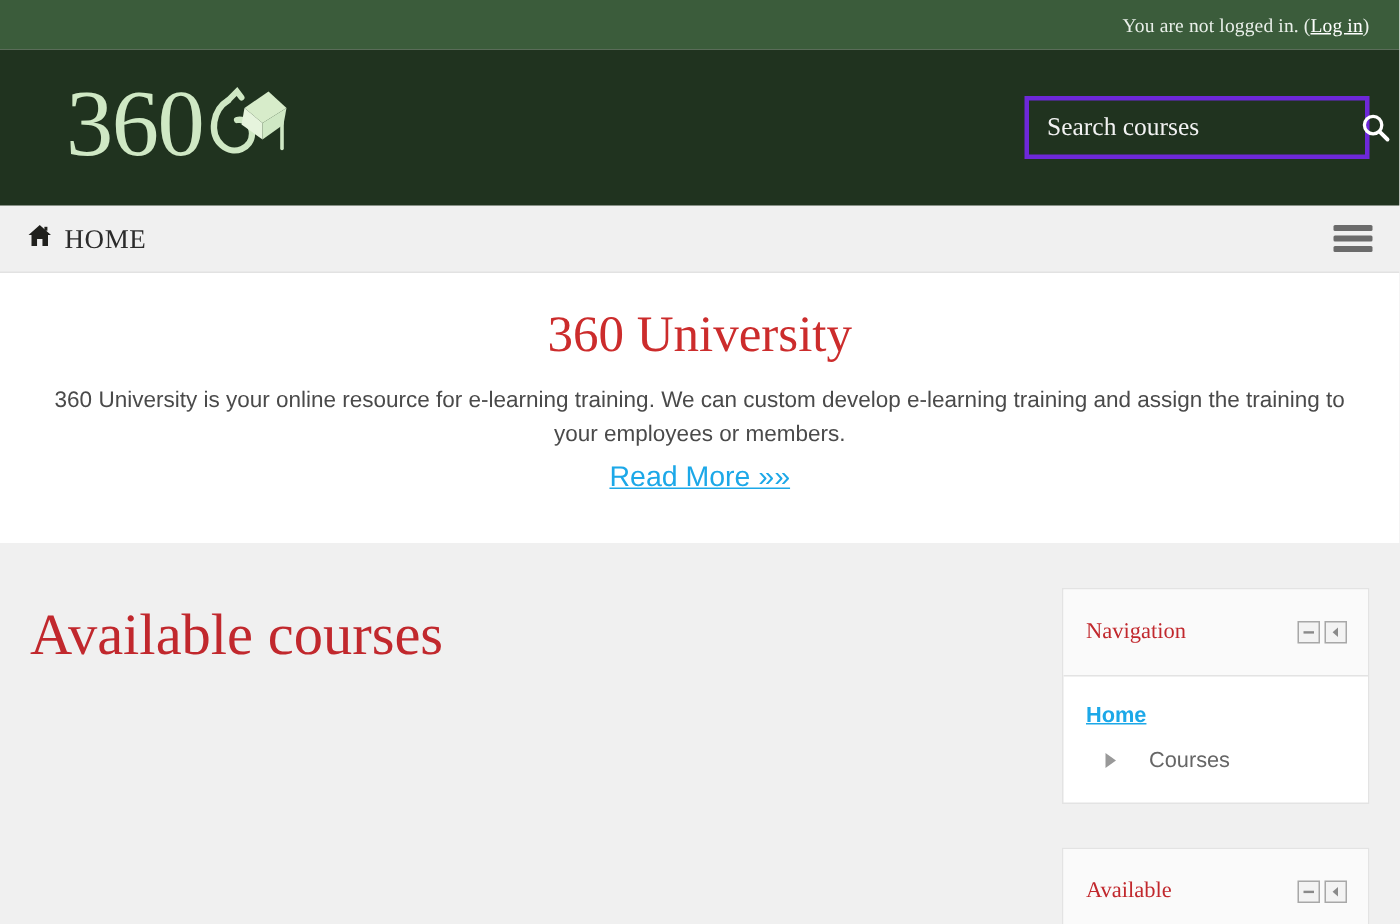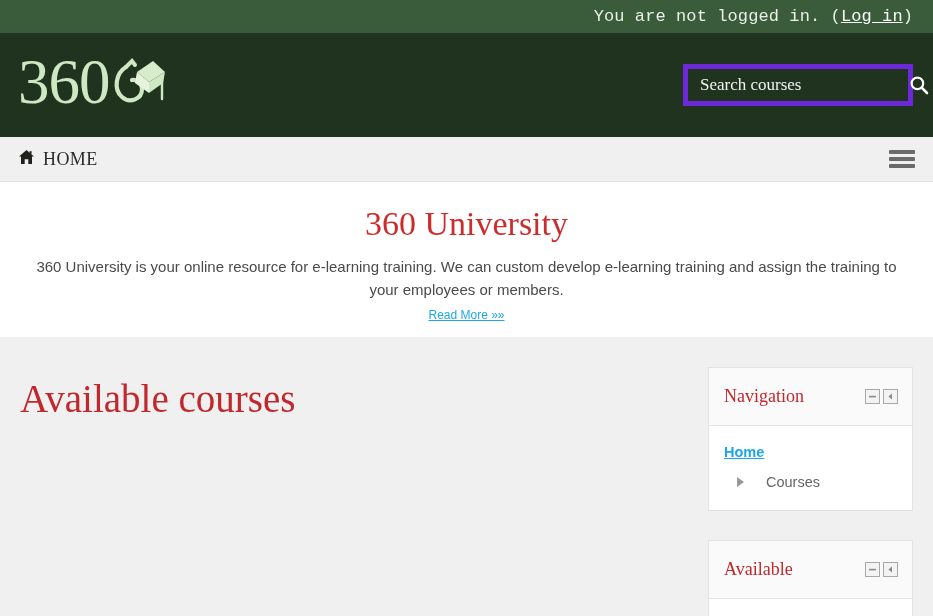--- a/index.html
+++ b/index.html
@@ -22,22 +22,22 @@
   .topbar {
     height: 33px;
     background: #3b5c3b;
     display: flex;
     align-items: center;
     justify-content: flex-end;
     padding: 0 20px;
   }
   .topbar-text {
     color: #e9efe9;
-    font-size: 17px;
-    font-family: Liberation Mono, monospace;
+    font-size: 13px;
+    font-family: Liberation Serif, serif;
     letter-spacing: 0.1px;
   }
   .topbar-text a {
     color: #ffffff;
     text-decoration: underline;
   }
 
   
   .header {
     height: 104px;
@@ -46,40 +46,41 @@
     align-items: center;
     justify-content: space-between;
     padding: 0 20px 0 18px;
     position: relative;
   }
 
   .logo {
     display: flex;
     align-items: center;
     height: 74px;
+    margin-left: 26px;
   }
   .logo-text {
     font-family: "Liberation Serif", serif;
     font-size: 63px;
     line-height: 1;
     color: #cfe8c4;
     letter-spacing: -1px;
     font-weight: 400;
     display: block;
     margin-top: -6px;
   }
   .logo-cap {
     margin-left: -6px;
     margin-top: 2px;
   }
 
   .searchbox {
     width: 230px;
     height: 42px;
-    border: 5px solid #6d28d9;
+    border: 3px solid #6d28d9;
     display: flex;
     align-items: center;
     padding: 0 10px 0 12px;
     background: transparent;
   }
   .searchbox input {
     flex: 1;
     background: transparent;
     border: none;
     outline: none;
@@ -137,42 +138,42 @@
     display: block;
     height: 4px;
     width: 100%;
     background: #6b6b6b;
     border-radius: 1px;
   }
 
   
   .hero {
     background: #ffffff;
-    padding: 22px 20px 14px;
+    padding: 22px 20px 32px;
     text-align: center;
   }
   .hero-title {
     font-family: "Liberation Serif", serif;
     font-size: 34px;
     font-weight: 400;
     color: #cc2c2c;
     line-height: 1.2;
     margin-bottom: 11px;
   }
   .hero-desc {
     font-size: 15px;
     color: #4a4a4a;
     line-height: 1.52;
     max-width: 866px;
     margin: 0 auto 3px;
   }
   .hero-link {
     display: inline-block;
     margin-top: 4px;
-    font-size: 12px;
+    font-size: 19px;
     color: #1ca8e8;
     text-decoration: underline;
     cursor: pointer;
   }
 
   
   .content {
     display: flex;
     background: #f0f0f0;
     padding: 30px 20px 0 20px;
@@ -206,21 +207,21 @@
     background: #fafafa;
     border-bottom: 1px solid #e3e3e3;
     height: 58px;
     display: flex;
     align-items: center;
     justify-content: space-between;
     padding: 0 14px 0 15px;
   }
   .block-title {
     font-family: "Liberation Serif", serif;
-    font-size: 18px;
+    font-size: 15px;
     font-weight: 400;
     color: #c1282d;
   }
   .block-controls {
     display: flex;
     gap: 3px;
   }
   .block-btn {
     width: 15px;
     height: 15px;

